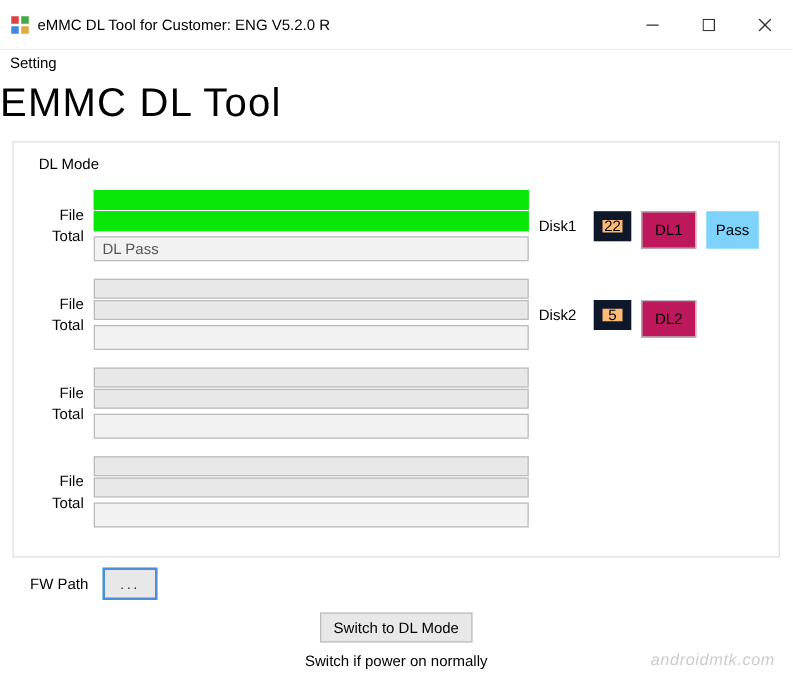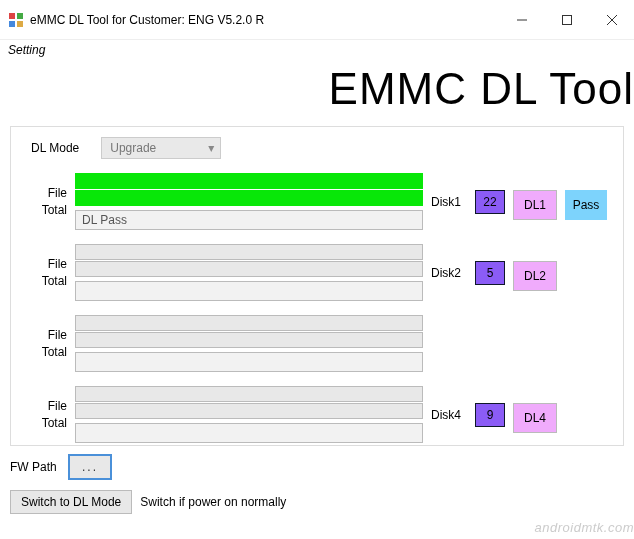--- a/index.html
+++ b/index.html
@@ -6,54 +6,54 @@
     body { font-family: "Segoe UI", Tahoma, sans-serif; font-size: 12px; background: #fff; width: 634px; height: 539px; overflow: hidden; position: relative; }
     
     .titlebar { height: 40px; display: flex; align-items: center; padding: 0 0 0 8px; border-bottom: 1px solid #eee; }
     .titlebar-icon { width: 16px; height: 16px; margin-right: 6px; display: inline-block; }
     .titlebar-icon svg { width: 16px; height: 16px; }
     .titlebar-text { flex: 1; font-size: 12px; }
     .titlebar-controls { display: flex; height: 100%; }
     .titlebar-btn { width: 45px; height: 100%; display: flex; align-items: center; justify-content: center; font-size: 14px; color: #333; }
     
     .menubar { padding: 3px 8px; font-size: 12px; }
-    .menubar-item { display: inline-block; font-style: italic; }
+    .menubar-item { display: inline-block; }
     
-    .hero-title { font-size: 44px; font-weight: 400; text-align: right; margin: 4px 0 0 0; letter-spacing: 1px; font-family: Arial, sans-serif; }
+    .hero-title { font-size: 32px; font-weight: 400; text-align: left; margin: 4px 0 0 0; letter-spacing: 1px; font-family: Arial, sans-serif; }
     
-    .main-frame { border: 1px solid #ddd; margin: 12px 10px 6px 10px; padding: 10px 12px 2px 12px; position: relative; }
+    .main-frame { border: 1px solid #ddd; margin: 12px 10px 6px 10px; padding: 10px 12px 23px 12px; position: relative; }
     
     .dl-mode-row { display: flex; align-items: center; gap: 22px; margin-bottom: 14px; margin-left: 8px; }
     .dl-mode-label { font-size: 12px; }
     .dl-mode-select { padding: 3px 22px 3px 8px; background: #e9e9e9; border: 1px solid #ccc; color: #777; font-size: 12px; width: 120px; position: relative; }
     .dl-mode-select::after { content: "▾"; position: absolute; right: 6px; color: #888; }
     
     .disk-block { display: flex; align-items: center; gap: 8px; margin-bottom: 14px; margin-top: 12px; }
     .disk-left { flex: 0 0 44px; text-align: right; font-size: 12px; line-height: 17px; padding-top: 0; }
     .disk-left div { height: 17px; }
     .disk-bars { flex: 0 0 348px; }
     .pbar { height: 16px; border: 1px solid #bbb; background: #e8e8e8; margin-bottom: 1px; }
     .pbar.full { background: #08e708; border-color: #08e708; }
     .status-box { height: 20px; border: 1px solid #bbb; background: #f2f2f2; margin-top: 4px; padding: 2px 6px; font-size: 12px; color: #555; }
     .disk-right { display: flex; align-items: flex-start; gap: 8px; padding-top: 6px; }
     .disk-label { font-size: 12px; padding-top: 5px; width: 36px; }
-    .disk-num { width: 30px; height: 24px; border: 1px solid #0f172a; text-align: center; font-size: 12px; padding: 3px 0; background: #8b5cf6; }
-    .dl-btn { width: 44px; height: 30px; border: 1px solid #bbb; background: #f0abfc; font-size: 12px; display: flex; align-items: center; justify-content: center; }
+    .disk-num { width: 30px; height: 24px; border: 7px solid #0f172a; text-align: center; font-size: 12px; padding: 3px 0; background: #fdba74; }
+    .dl-btn { width: 44px; height: 30px; border: 1px solid #bbb; background: #be185d; font-size: 12px; display: flex; align-items: center; justify-content: center; }
     .pass-btn { width: 42px; height: 30px; background: #7dd3fc; color: #000; font-size: 12px; display: flex; align-items: center; justify-content: center; border: none; }
     
-    .fw-row { display: flex; align-items: center; gap: 10px; margin: 8px 10px 0 10px; }
+    .fw-row { display: flex; align-items: center; gap: 10px; margin: 8px 10px 0 24px; }
     .fw-label { font-size: 12px; width: 48px; }
     .fw-input { flex: 1; height: 24px; border: 1px solid #bbb; background: #f5f5f5; color: #999; padding: 0 6px; font-size: 12px; font-family: inherit; }
     .fw-browse { width: 44px; height: 26px; border: 2px solid #4a90d9; background: #e8e8e8; font-size: 12px; display: flex; align-items: center; justify-content: center; color: #333; letter-spacing: 2px; }
     
-    .switch-row { display: flex; align-items: center; gap: 8px; margin: 10px 10px 0 10px; }
+    .switch-row { display: flex; align-items: center; gap: 8px; margin: 10px 10px 0 10px; flex-direction: column; }
     .switch-btn { padding: 4px 10px; border: 1px solid #bbb; background: #e8e8e8; font-size: 12px; }
     .switch-text { font-size: 12px; }
     
-    .watermark { position: absolute; right: 0; bottom: 4px; color: #ccc; font-size: 13px; font-style: italic; letter-spacing: 0.5px; }
+    .watermark { position: absolute; right: 14px; bottom: 4px; color: #ccc; font-size: 13px; font-style: italic; letter-spacing: 0.5px; }
   </style>
 </head>
 <body>
 
 <div class="titlebar">
   <span class="titlebar-icon">
     <svg viewBox="0 0 16 16">
         <rect x="1" y="1" width="6" height="6" fill="#d44"></rect>
         <rect x="9" y="1" width="6" height="6" fill="#4a4"></rect>
         <rect x="1" y="9" width="6" height="6" fill="#48d"></rect>
@@ -83,21 +83,20 @@
 
 <div class="menubar">
   <span class="menubar-item">Setting</span>
 </div>
 
 <div class="hero-title">EMMC DL Tool</div>
 
 <div class="main-frame">
   <div class="dl-mode-row">
     <span class="dl-mode-label">DL Mode</span>
-    <span class="dl-mode-select">Upgrade</span>
   </div>
 
   <div class="disk-block">
     <div class="disk-left">
       <div>File</div>
       <div>Total</div>
     </div>
     <div class="disk-bars">
       <div class="pbar full"></div>
       <div class="pbar full"></div>
@@ -143,25 +142,20 @@
   <div class="disk-block" style="margin-bottom:0;">
     <div class="disk-left">
       <div>File</div>
       <div>Total</div>
     </div>
     <div class="disk-bars">
       <div class="pbar"></div>
       <div class="pbar"></div>
       <div class="status-box"></div>
     </div>
-    <div class="disk-right">
-      <span class="disk-label">Disk4</span>
-      <input class="disk-num" value="9" style="">
-      <div class="dl-btn">DL4</div>
-    </div>
   </div>
 </div>
 
 <div class="fw-row">
   <span class="fw-label">FW Path</span>
   <div class="fw-browse">...</div>
 </div>
 
 <div class="switch-row">
   <div class="switch-btn">Switch to DL Mode</div>

